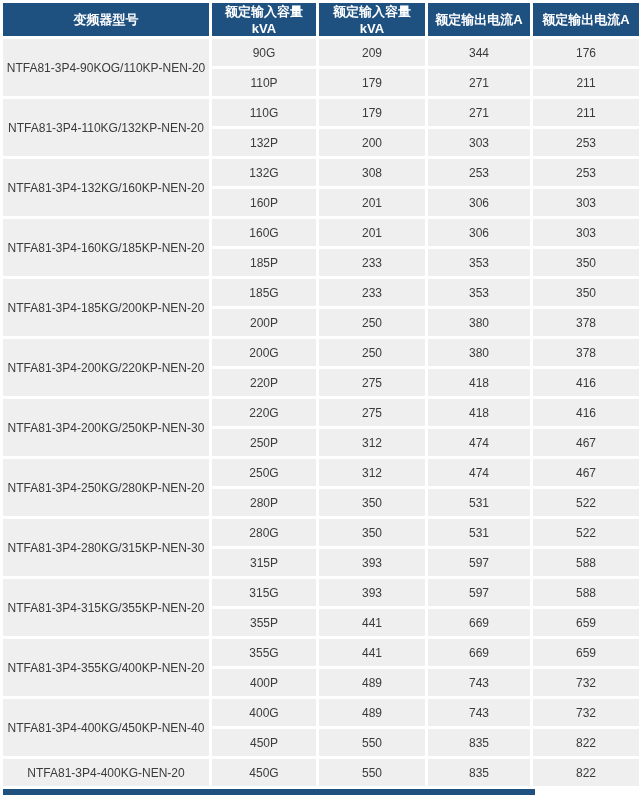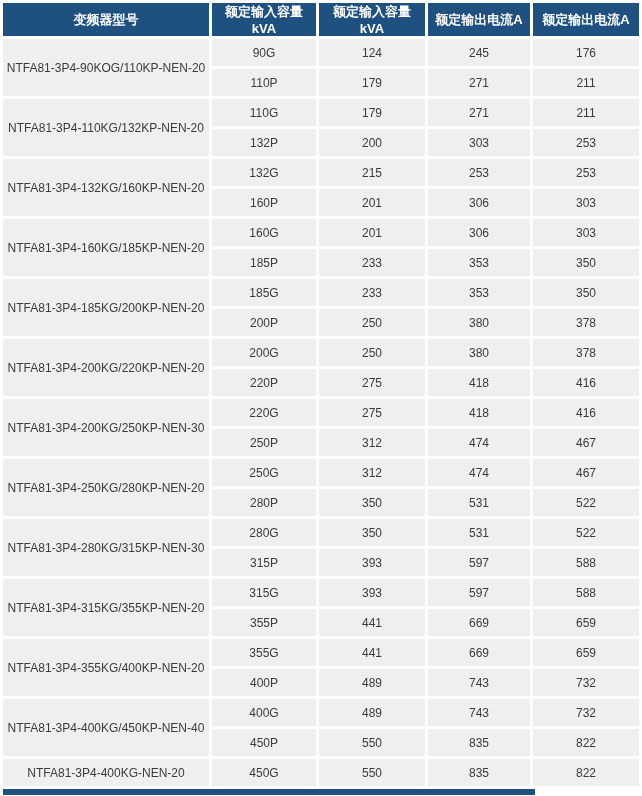--- a/index.html
+++ b/index.html
@@ -63,22 +63,22 @@
           <th>额定输入容量kVA</th>
           <th>额定输入容量kVA</th>
           <th>额定输出电流A</th>
           <th>额定输出电流A</th>
         </tr>
     </thead>
     <tbody id="table-body">
         <tr>
           <td rowspan="2">NTFA81-3P4-90KOG/110KP-NEN-20</td>
           <td>90G</td>
-          <td>124</td>
-          <td>245</td>
+          <td>209</td>
+          <td>344</td>
           <td>176</td>
         </tr>
         <tr>
           <td>110P</td>
           <td>179</td>
           <td>271</td>
           <td>211</td>
         </tr>
         <tr>
           <td rowspan="2">NTFA81-3P4-110KG/132KP-NEN-20</td>
@@ -89,21 +89,21 @@
         </tr>
         <tr>
           <td>132P</td>
           <td>200</td>
           <td>303</td>
           <td>253</td>
         </tr>
         <tr>
           <td rowspan="2">NTFA81-3P4-132KG/160KP-NEN-20</td>
           <td>132G</td>
-          <td>215</td>
+          <td>308</td>
           <td>253</td>
           <td>253</td>
         </tr>
         <tr>
           <td>160P</td>
           <td>201</td>
           <td>306</td>
           <td>303</td>
         </tr>
         <tr>

